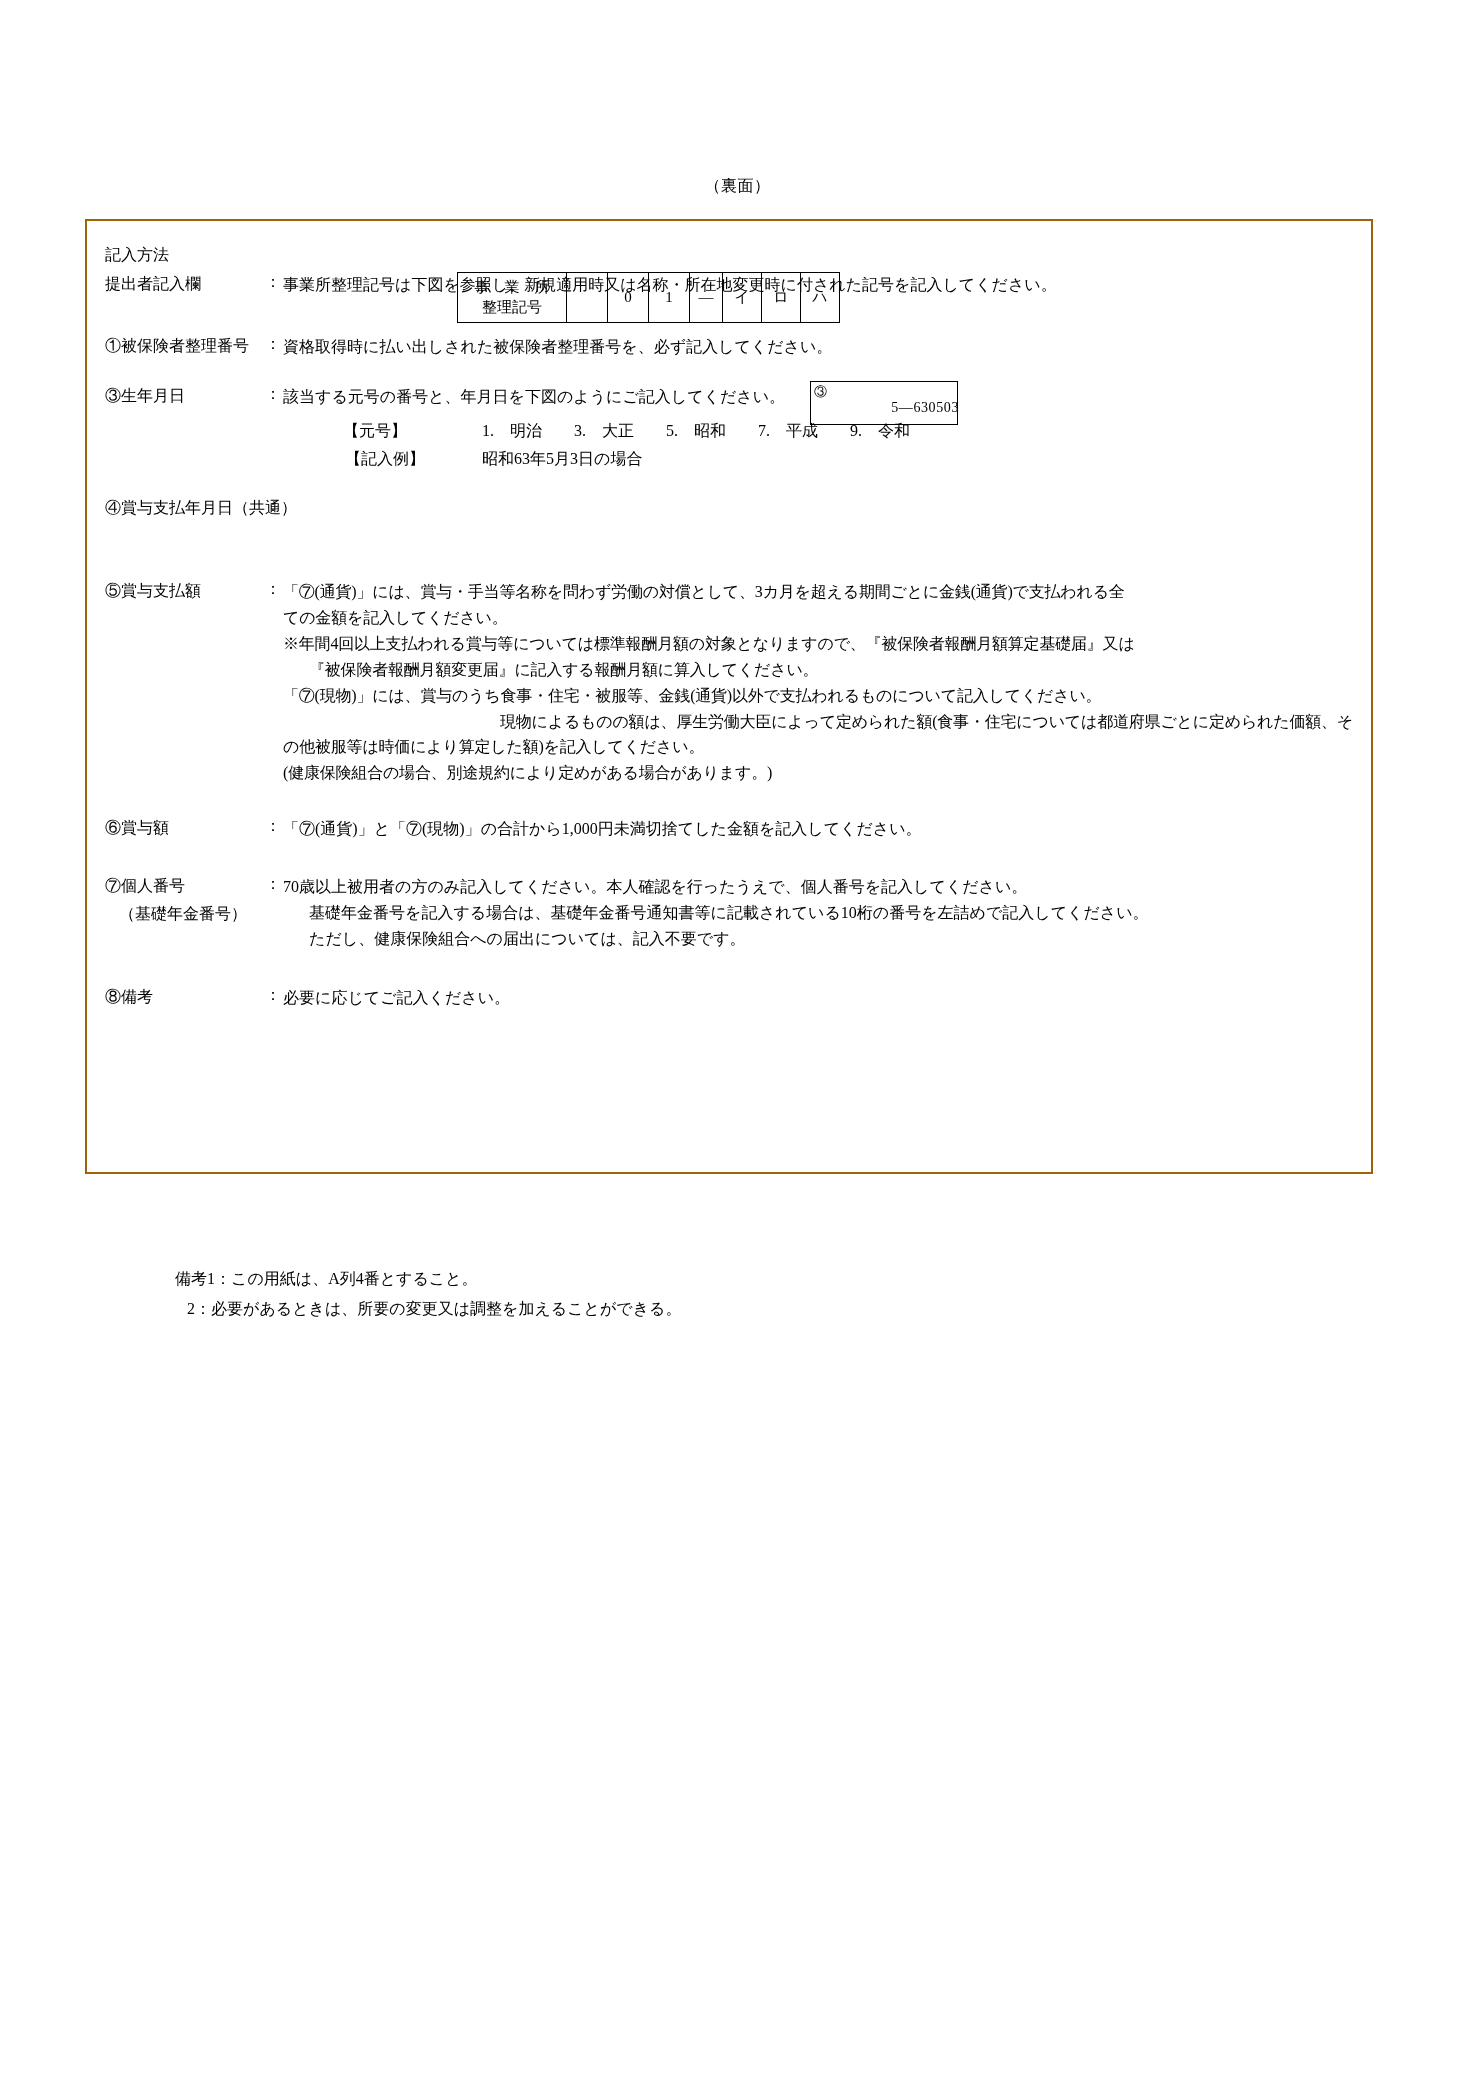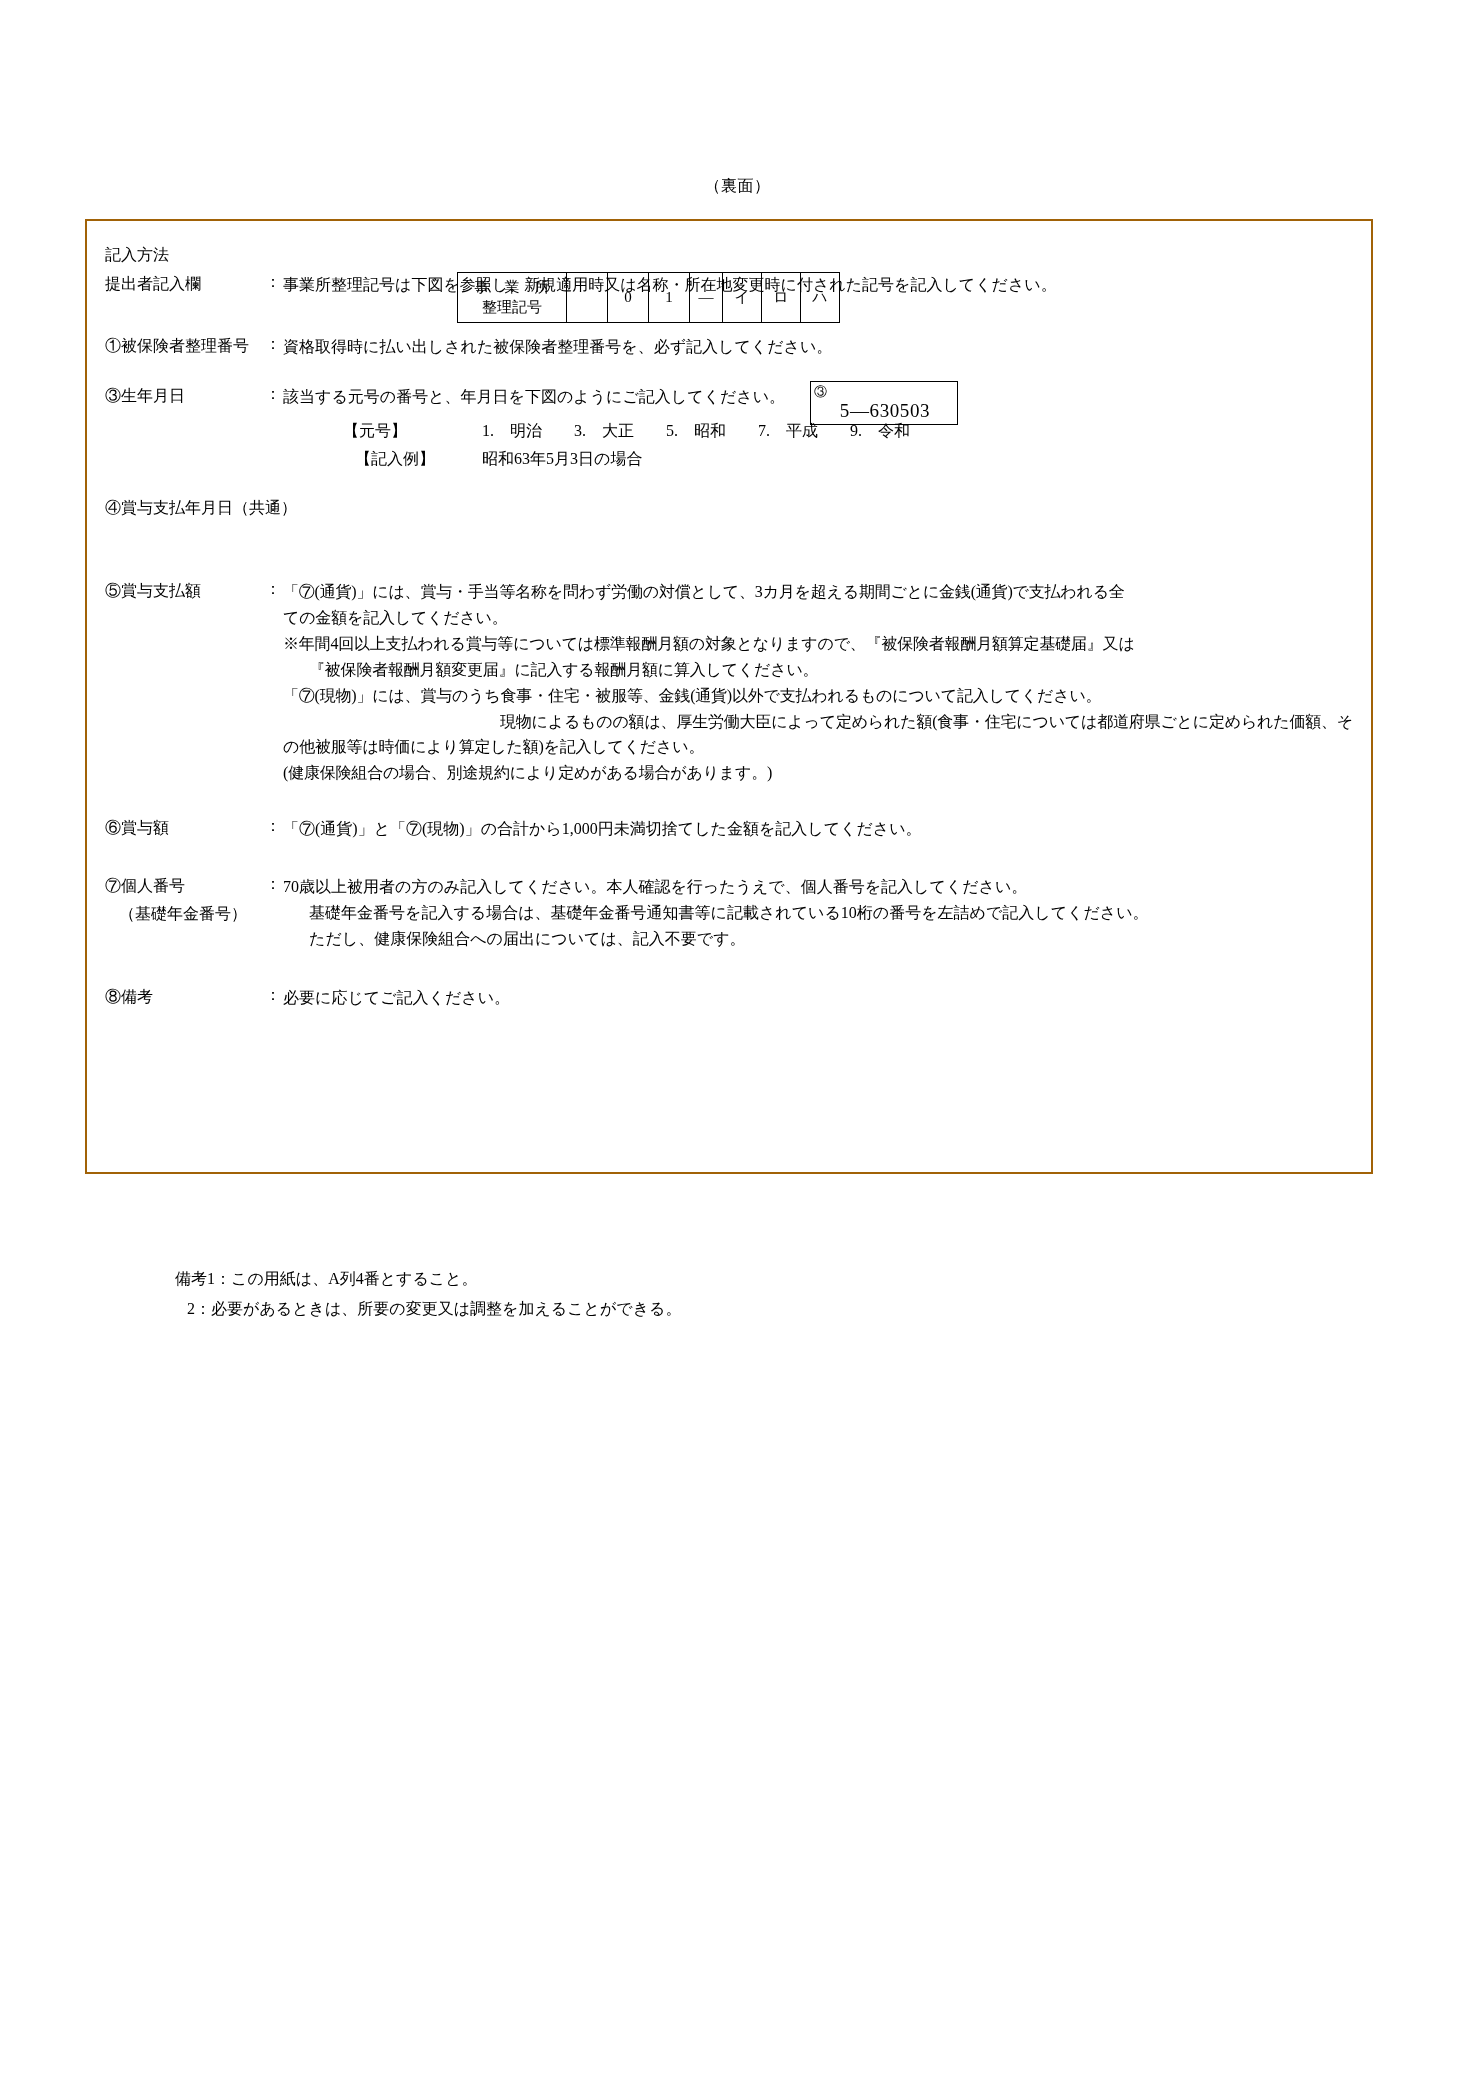--- a/index.html
+++ b/index.html
@@ -98,22 +98,22 @@
     position: absolute;
     left: 3px;
     top: 1px;
     font-size: 13px;
   }
   .box-3 .val {
     position: absolute;
     left: 0;
     top: 18px;
     width: 148px;
-    text-align: center;
-    font-size: 19px;
+    text-align: right;
+    font-size: 14px;
     letter-spacing: 0.6px;
   }
   .gengo-line {
     position: absolute;
     font-size: 16px;
     white-space: nowrap;
   }
   .footnotes {
     position: absolute;
     left: 175px;
@@ -161,21 +161,21 @@
       <div class="row-label" style="left:18px; top:113px;">①被保険者整理番号</div>
       <div class="colon" style="left:178px; top:113px;">：</div>
       <div class="row-body" style="left:196px; top:113px;">資格取得時に払い出しされた被保険者整理番号を、必ず記入してください。</div>
 
       <div class="row-label" style="left:18px; top:163px;">③生年月日</div>
       <div class="colon" style="left:178px; top:163px;">：</div>
       <div class="row-body" style="left:196px; top:163px;">該当する元号の番号と、年月日を下図のようにご記入してください。</div>
 
       <div class="gengo-line" style="left:256px; top:200px;">【元号】</div>
       <div class="gengo-line" style="left:395px; top:200px;">1.　明治　　3.　大正　　5.　昭和　　7.　平成　　9.　令和</div>
-      <div class="gengo-line" style="left:268px; top:228px;">【記入例】</div>
+      <div class="gengo-line" style="left:258px; top:228px;">【記入例】</div>
       <div class="gengo-line" style="left:395px; top:228px;">昭和63年5月3日の場合</div>
 
       <div class="box-3">
         <span class="mk">③</span>
         <span class="val">5—630503</span>
       </div>
 
       <div class="row-label" style="left:18px; top:275px;">④賞与支払年月日（共通）</div>
       <div class="colon" style="left:178px; top:275px;">：</div>
 

